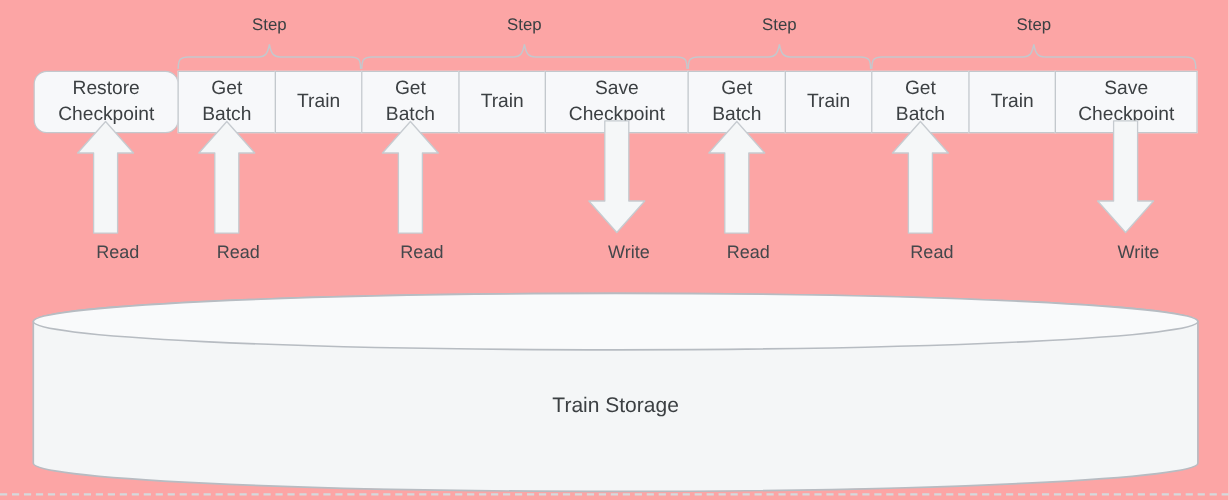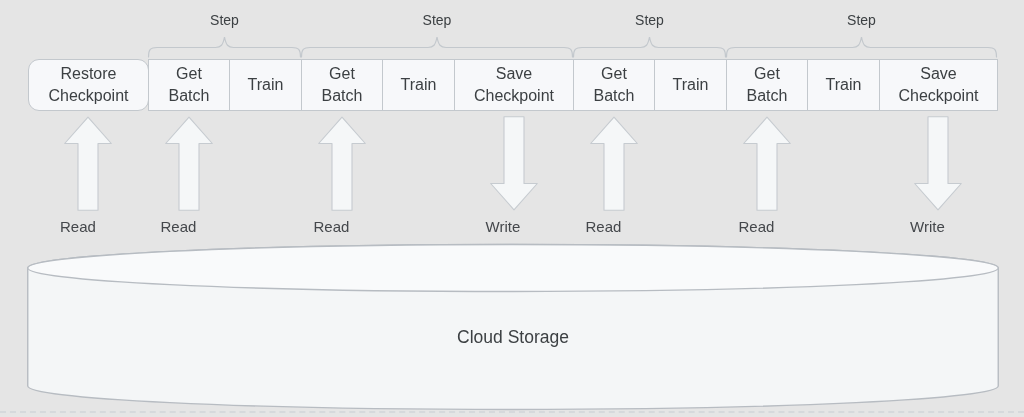--- a/index.html
+++ b/index.html
@@ -1,34 +1,34 @@
 <!DOCTYPE html>
 <html><head>
 <meta charset="utf-8">
 <style>
   html,body{margin:0;padding:0;background:#ffffff;}
   .canvas{
-    position:relative;width:1024px;height:417px;background:#e5e5e5;
+    position:relative;width:1024px;height:417px;background:#fca5a5;
     font-family:"Liberation Sans",sans-serif;color:#3c4043;overflow:hidden;
   }
   
   .box-row{position:absolute;left:28px;top:59px;height:52px;}
   .pbox{
     position:absolute;top:0;height:52px;box-sizing:border-box;
     border:1px solid #c3c8cd;background:#f7f8fa;
     display:flex;align-items:center;justify-content:center;
     text-align:center;font-size:16px;line-height:1.38;white-space:pre-line;
     color:#3c4043;
   }
   
   .step-group{position:absolute;top:0;height:58px;}
   .step-label{position:absolute;top:12px;left:0;width:100%;text-align:center;font-size:14px;color:#3c4043;}
   .step-group svg{position:absolute;left:0;bottom:0;overflow:visible;}
   
-  .transfer{position:absolute;top:116px;width:56px;text-align:left;}
+  .transfer{position:absolute;top:100px;width:56px;text-align:right;}
   .transfer svg{display:block;margin:0 auto;overflow:visible;}
   .transfer-label{margin-top:7px;font-size:15px;color:#44474b;}
   
   .cylinder{position:absolute;left:27px;top:243px;overflow:visible;}
   .cyl-label{position:absolute;left:27px;top:327px;width:972px;text-align:center;font-size:17.5px;color:#3c4043;}
   .bottom-dash{position:absolute;left:0;top:411px;width:1024px;height:0;border-top:2px dashed #d6d9dc;}
 </style>
 </head>
 <body>
 
@@ -124,16 +124,16 @@
           <path d="M24,93.8 L0.7,67.5 L14,67.5 L14,0.8 L34,0.8 L34,67.5 L47.3,67.5 Z" fill="#f5f7f8" stroke="#c6cbd0" stroke-width="1.1" stroke-linejoin="round"></path>
         </svg>
         <div class="transfer-label">Write</div>
       </div>
     </div>
 
   <svg class="cylinder" width="972" height="168" viewBox="0 0 972 168">
     <path d="M0.75,25 L0.75,143 A485.25,23.5 0 0 0 971.25,143 L971.25,25 A485.25,23.5 0 0 0 0.75,25 Z" stroke-width="1.4" stroke="#b7bcc2" fill="#f4f6f7"></path>
     <ellipse cx="486" cy="25" rx="485.25" ry="23.5" stroke-width="1.4" stroke="#b7bcc2" fill="#f9fafb"></ellipse>
   </svg>
-  <div class="cyl-label">Cloud Storage</div>
+  <div class="cyl-label">Train Storage</div>
 
   <div class="bottom-dash"></div>
 </div>
 
 </body></html>

